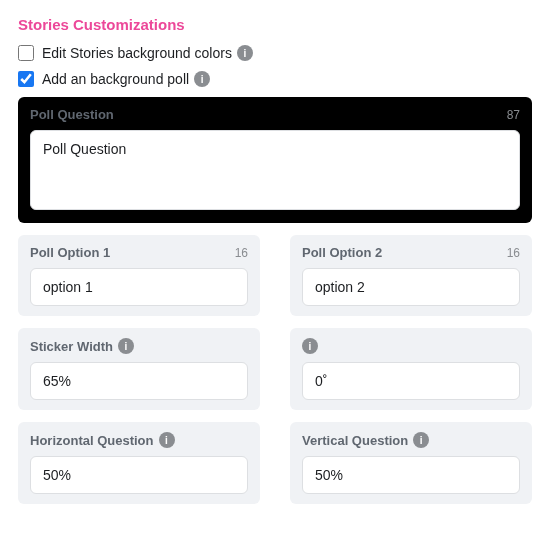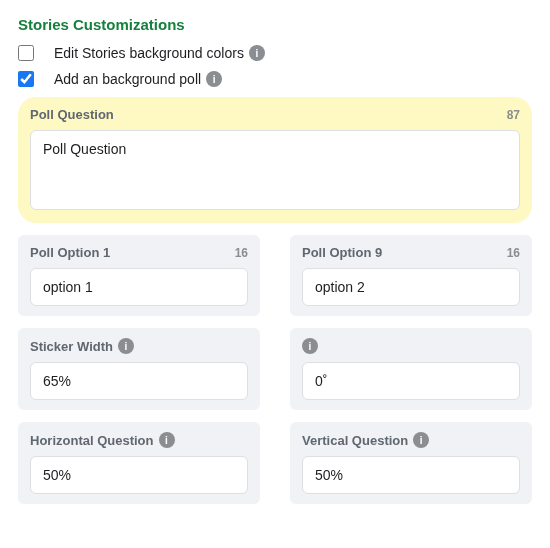--- a/index.html
+++ b/index.html
@@ -17,28 +17,28 @@
       font-size: 14px;
     }
 
     .container {
       padding: 16px 18px;
     }
 
     .section-title {
       font-size: 15px;
       font-weight: 600;
-      color: #15803d;
+      color: #ec4899;
       margin-bottom: 12px;
     }
 
     .checkbox-row {
       display: flex;
       align-items: flex-end;
-      gap: 20px;
+      gap: 8px;
       margin-bottom: 10px;
     }
 
     .checkbox-row input[type="checkbox"] {
       width: 16px;
       height: 16px;
       accent-color: #1877f2;
       cursor: pointer;
     }
 
@@ -58,22 +58,22 @@
       height: 16px;
       background: #8a8d91;
       border-radius: 50%;
       color: #fff;
       font-size: 10px;
       font-weight: bold;
       cursor: pointer;
     }
 
     .field-section {
-      background: #fef9c3;
-      border-radius: 18px;
+      background: #000000;
+      border-radius: 6px;
       padding: 10px 12px;
       margin-bottom: 12px;
     }
 
     .field-header {
       display: flex;
       justify-content: space-between;
       align-items: center;
       margin-bottom: 8px;
     }
@@ -83,21 +83,20 @@
       font-weight: 600;
       color: #606770;
       display: flex;
       align-items: center;
       gap: 5px;
     }
 
     .char-count {
       font-size: 12px;
       color: #8a8d91;
-      font-weight: bold;
     }
 
     .text-input {
       width: 100%;
       background: #fff;
       border: 1px solid #dddfe2;
       border-radius: 6px;
       padding: 10px 12px;
       font-size: 14px;
       color: #1c1e21;
@@ -159,21 +158,21 @@
     <div class="field-box">
       <div class="field-header">
         <span class="field-label">Poll Option 1</span>
         <span class="char-count">16</span>
       </div>
       <input type="text" class="text-input" value="option 1" style="">
     </div>
 
     <div class="field-box">
       <div class="field-header">
-        <span class="field-label">Poll Option 9</span>
+        <span class="field-label">Poll Option 2</span>
         <span class="char-count">16</span>
       </div>
       <input type="text" class="text-input" value="option 2" style="">
     </div>
   </div>
 
   <div class="two-col">
 
     <div class="field-box">
       <div class="field-header">

